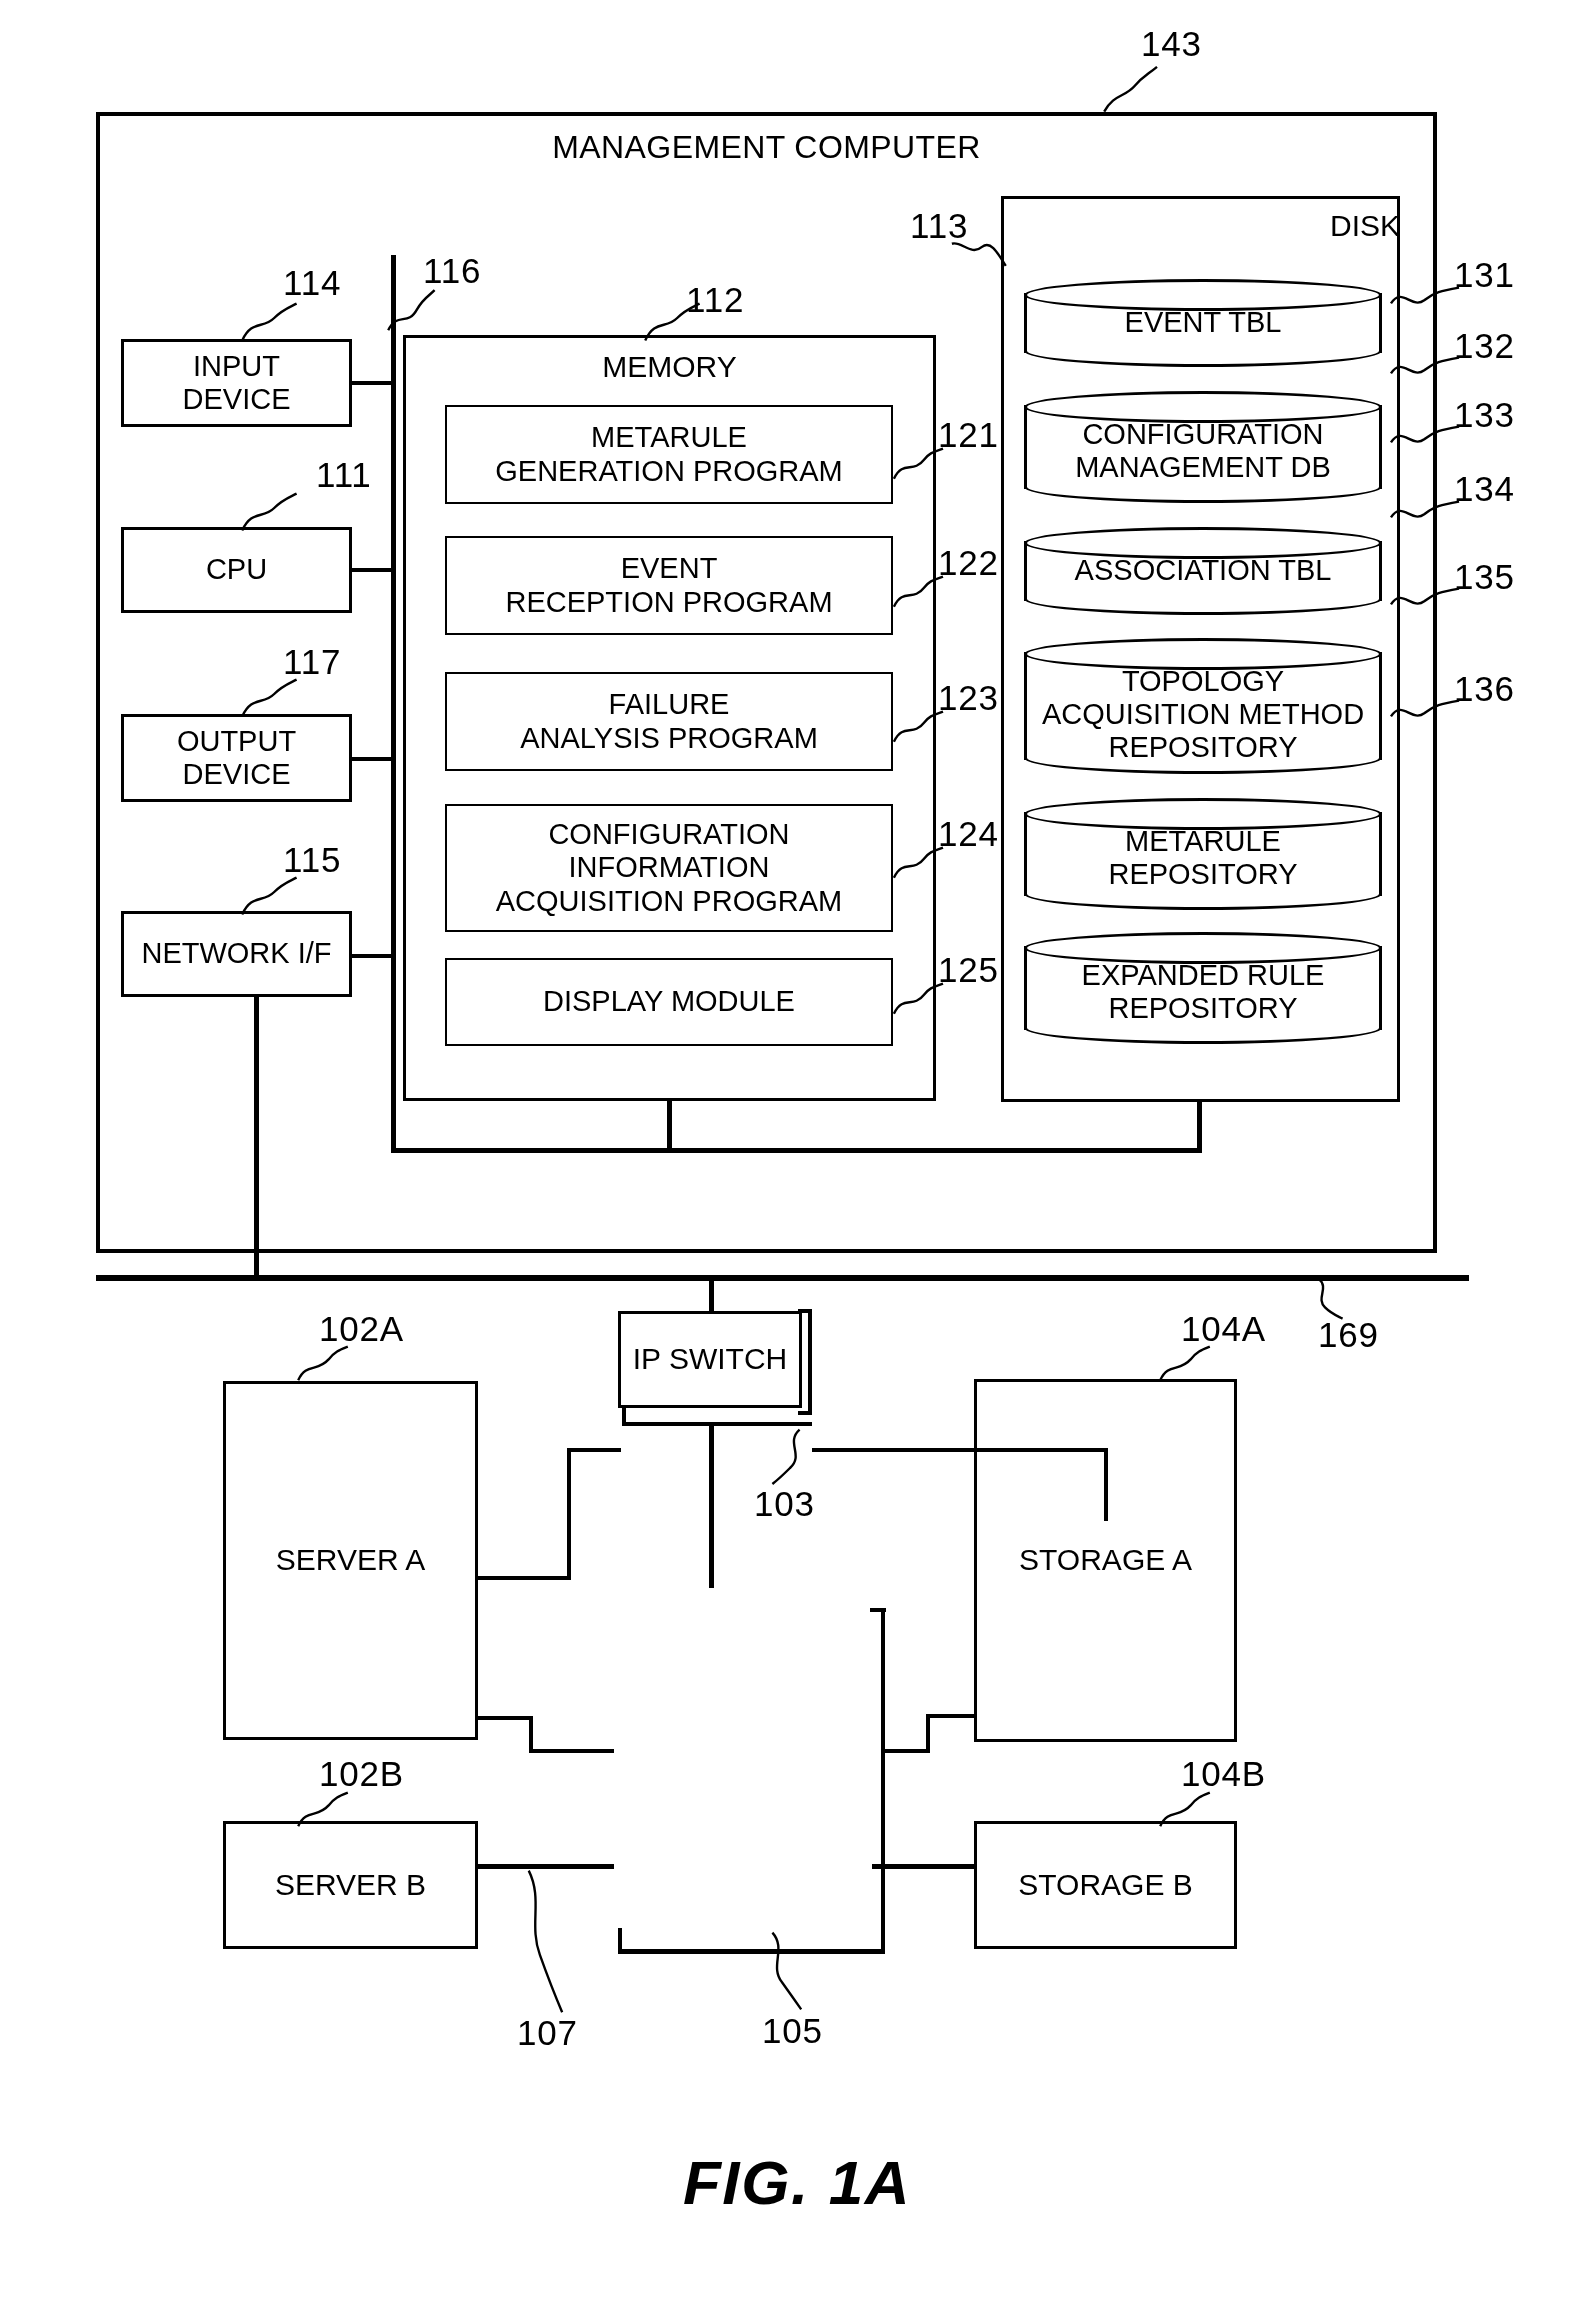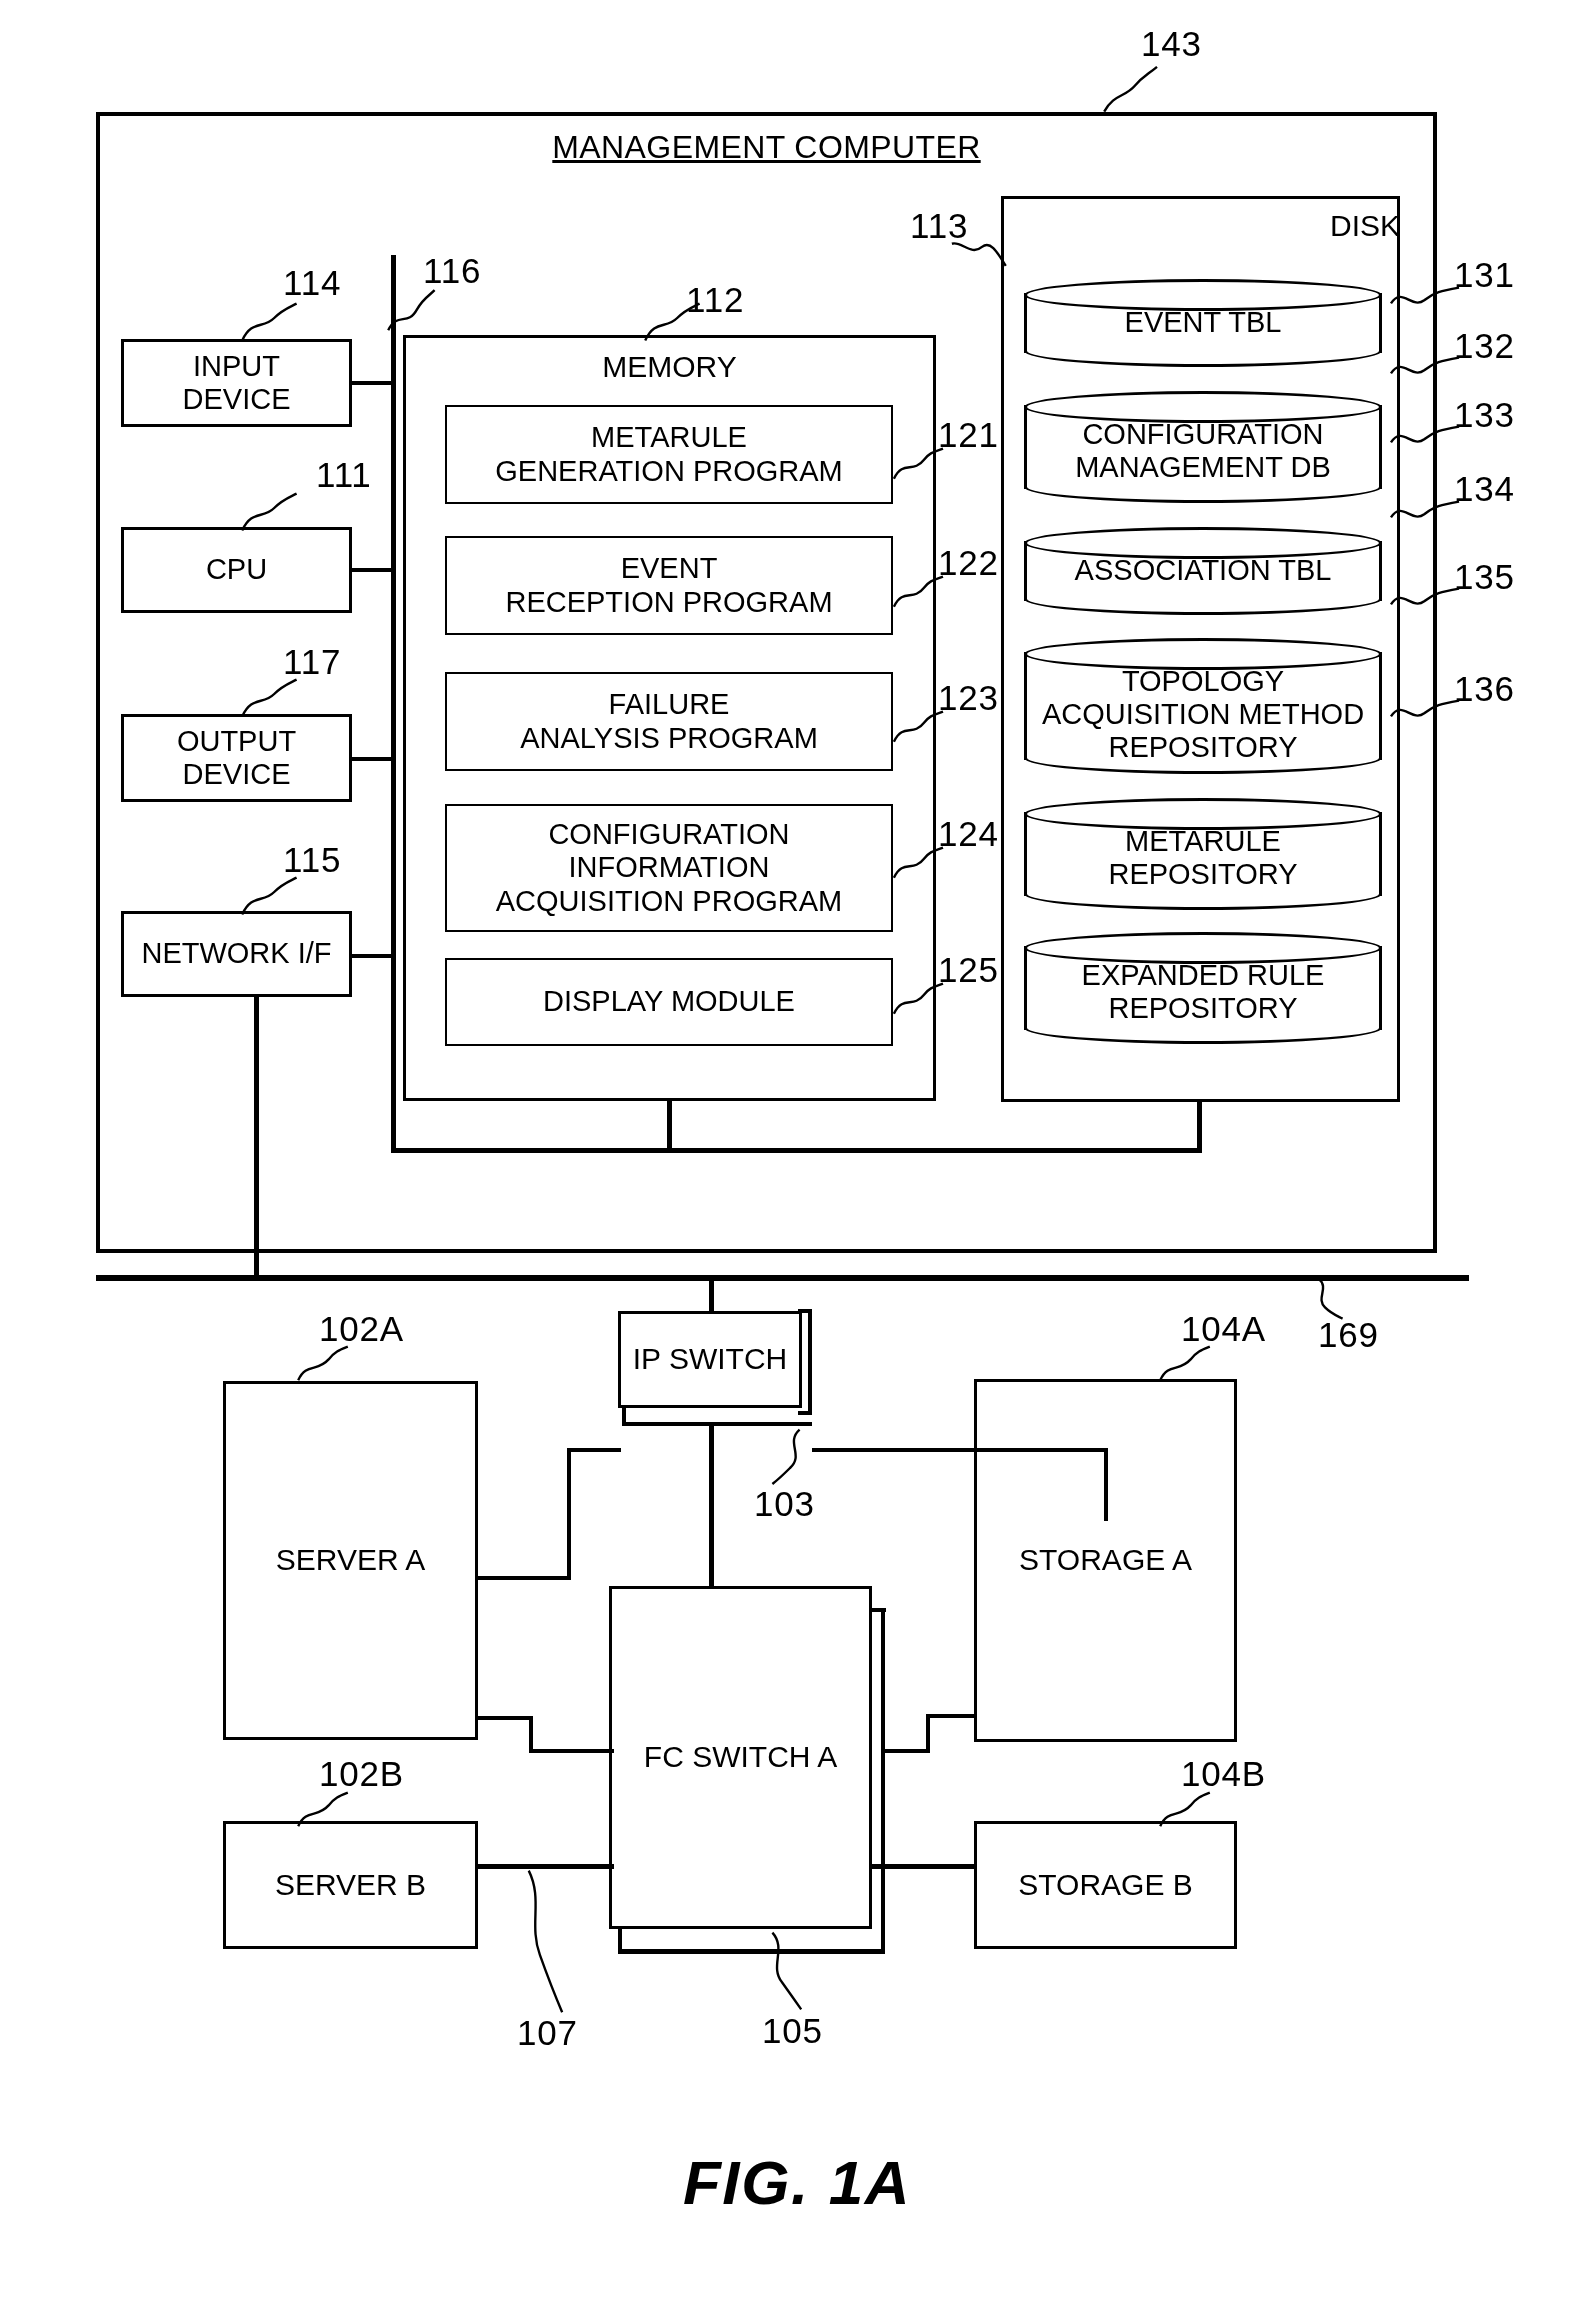--- a/index.html
+++ b/index.html
@@ -11,21 +11,21 @@
   .thinbox{border-width:2.4px;}
   .line{position:absolute;background:#000;}
   .hline{height:4px;}
   .vline{width:4px;}
   .refnum{position:absolute;font-size:35px;letter-spacing:0.8px;white-space:nowrap;}
 
   
   #mgmt-frame{left:96px;top:112px;width:1341px;height:1141px;border:4.8px solid #000;
               box-sizing:border-box;background:#fff;position:absolute;}
   #mgmt-title{position:absolute;left:96px;top:129px;width:1341px;text-align:center;
-              font-size:32px;letter-spacing:0.4px;text-decoration:underline;}
+              font-size:32px;letter-spacing:0.4px;}
 
   
   #memory-frame{left:403px;top:335px;width:533px;height:766px;}
   #memory-title{position:absolute;left:403px;top:350px;width:533px;text-align:center;font-size:30px;}
   .mem-item{left:445px;width:448px;height:99px;font-size:29px;}
 
   
   #disk-frame{left:1001px;top:196px;width:399px;height:906px;}
   #disk-title{position:absolute;left:1001px;top:209px;width:399px;text-align:right;font-size:30px;}
 
@@ -316,23 +316,20 @@
     <div>STORAGE A</div>
   </div>
   <div class="refnum" style="left:1181px;top:1309px;">104A</div>
   <svg class="squig" style="left:1157px;top:1345px;" width="64" height="40" viewBox="0 0 80 50">
     <path d="M4,44 C14,22 28,34 42,18 C50,8 56,6 66,2" stroke="#000" stroke-width="3" fill="none"></path>
   </svg>
 
   <div class="line hline" style="left:812px;top:1448px;width:295px;height:4px;"></div>
   <div class="line vline" style="left:1104px;top:1448px;width:4px;height:73px;"></div>
 
-  <div class="box netbox" style="left:609px;top:1586px;width:263px;height:343px;">
-    <div>FC SWITCH A</div>
-  </div>
 
   <div class="line vline" style="left:881px;top:1608px;width:4px;height:343px;"></div>
   <div class="line hline" style="left:870px;top:1608px;width:16px;height:4px;"></div>
   <div class="line hline" style="left:618px;top:1949px;width:267px;height:4.8px;"></div>
   <div class="line vline" style="left:618px;top:1928px;width:4px;height:25.5px;"></div>
 
   <div class="line vline" style="left:709px;top:1424px;width:4.8px;height:164px;"></div>
 
   <div class="refnum" style="left:762px;top:2011px;">105</div>
   <svg class="squig" style="left:766px;top:1931px;" width="56" height="84" viewBox="0 0 70 105">

